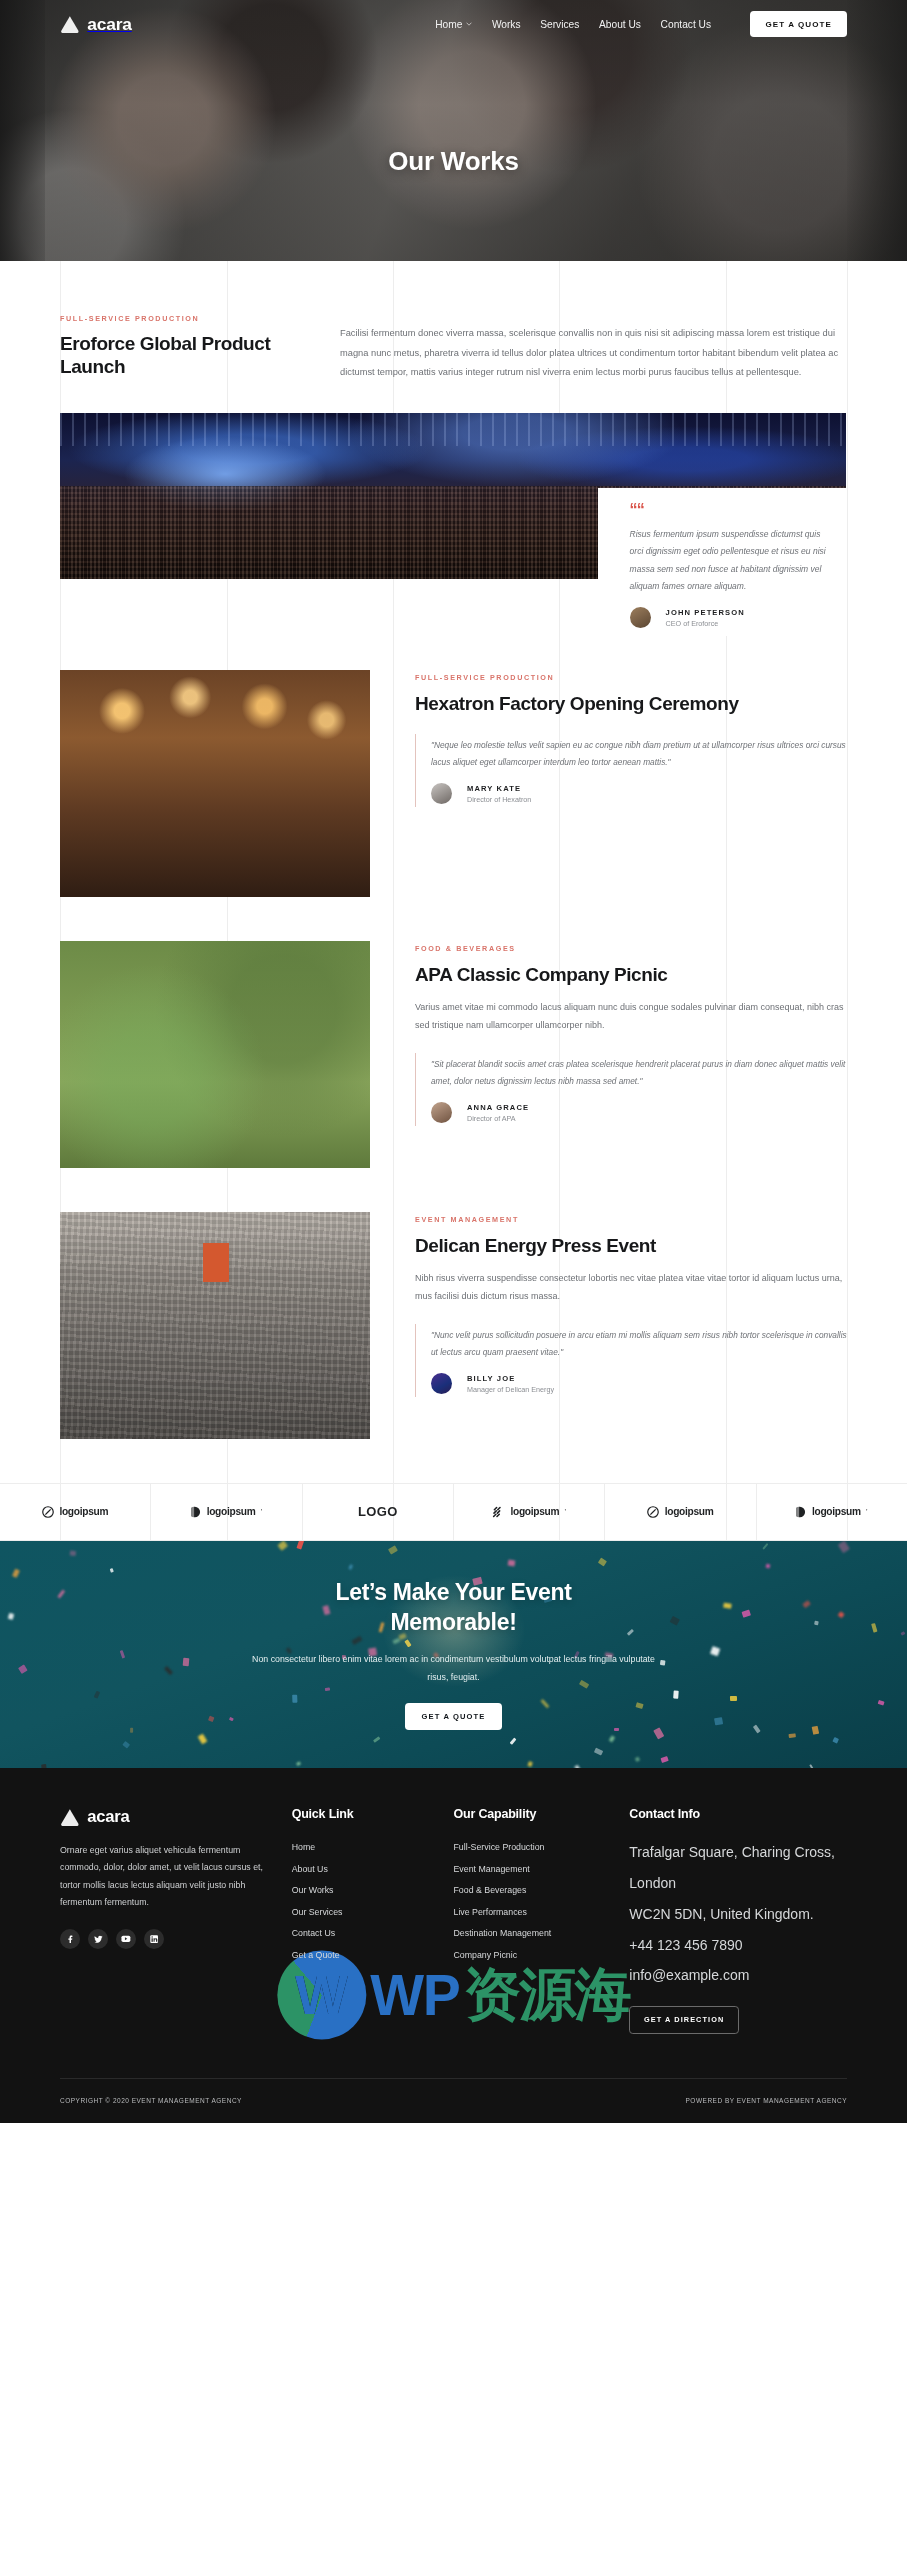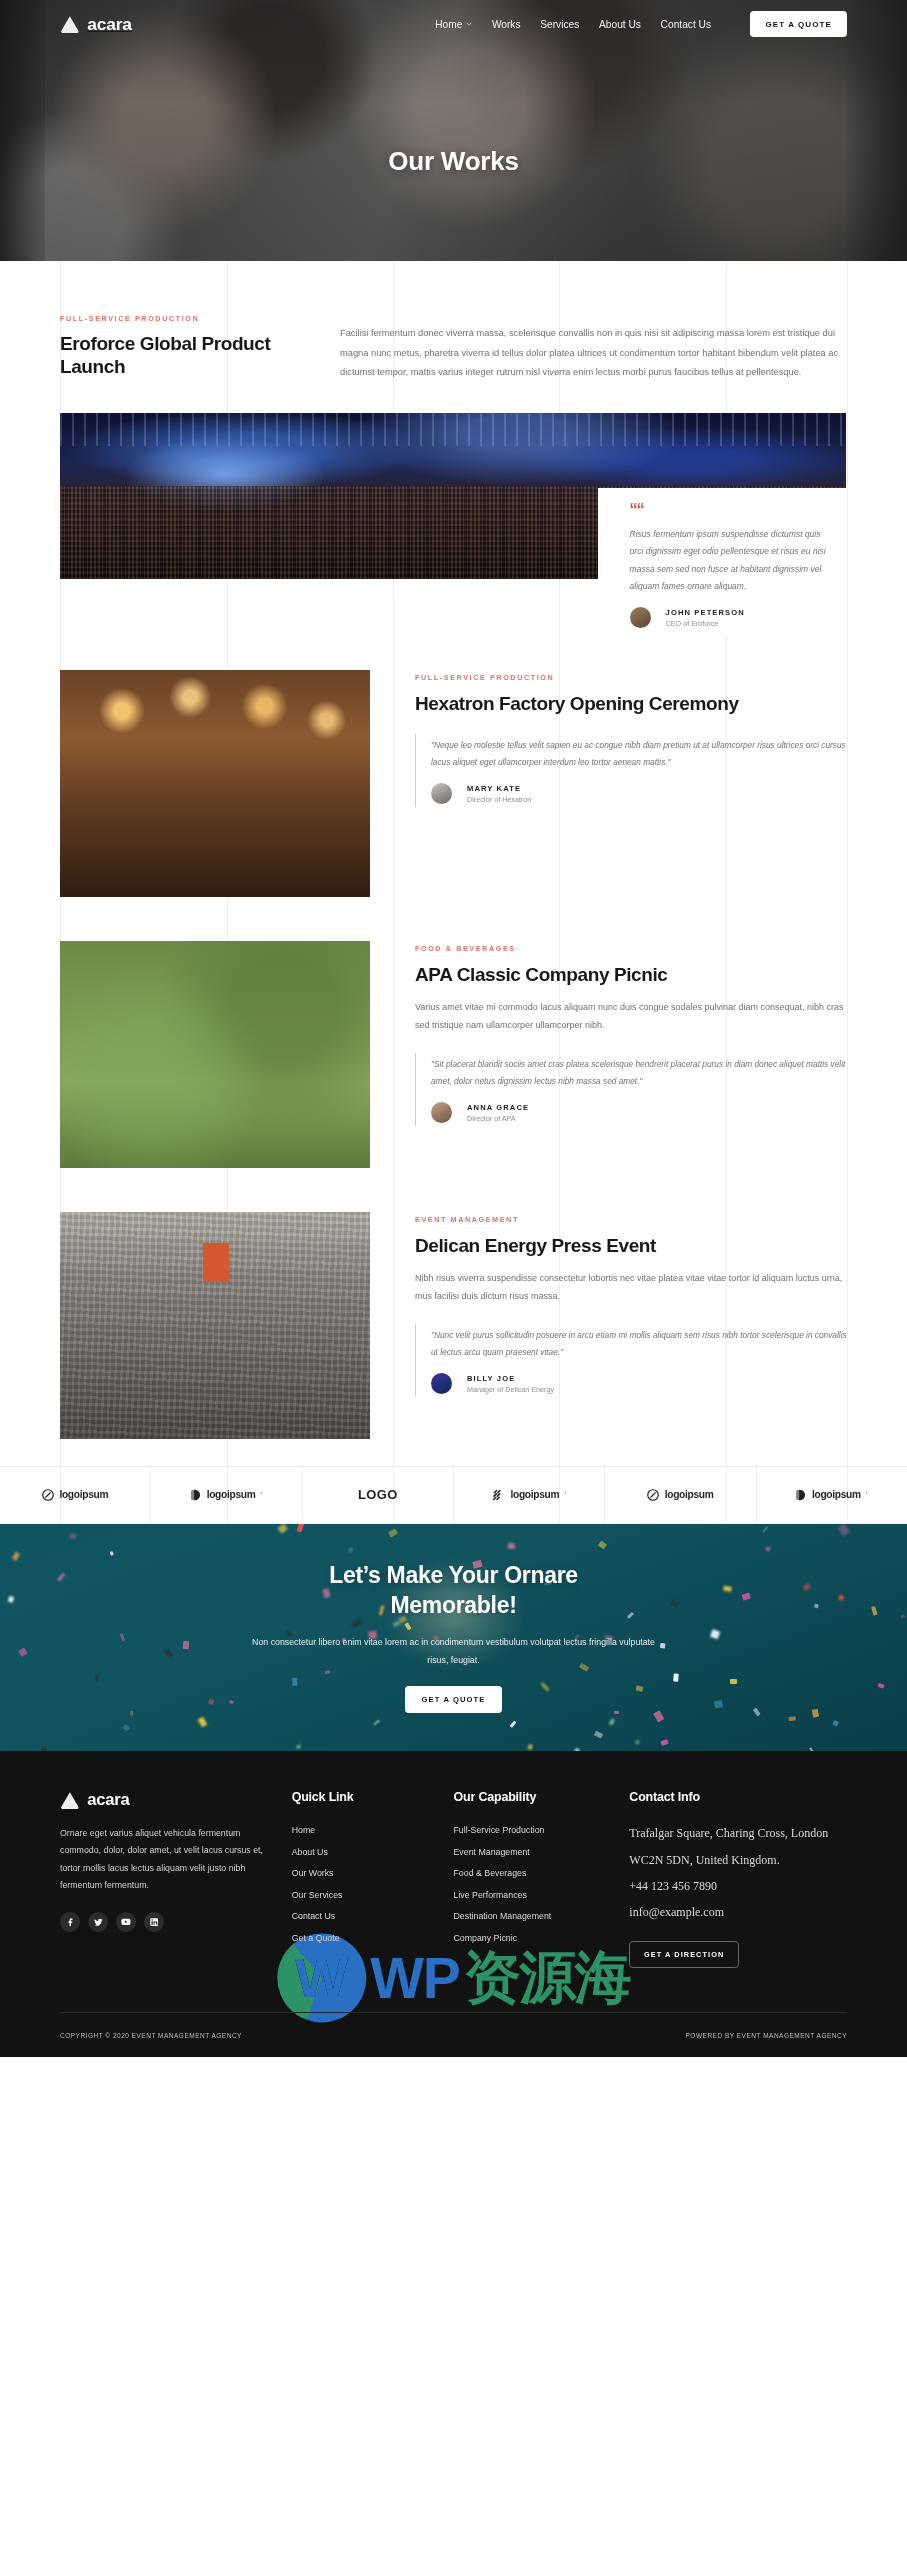--- a/index.html
+++ b/index.html
@@ -198,21 +198,21 @@
   .blockquote{
     margin-top:19.7px;
     border-left:1.5px solid #e3c3bd;
     padding:3px 0 3px 15px;
   }
   .blockquote .qtext{ margin-top:0; font-size:8.3px; line-height:2.05; }
 
   
   .logos{
     position:relative; z-index:1;
-    margin-top:27px;
+    margin-top:44px;
     display:flex; align-items:center;
     border-top:0.8px solid #ededed;
     border-bottom:0.8px solid #ededed;
   }
   .logo-cell{
     flex:1; height:56px;
     display:flex; align-items:center; justify-content:center;
     border-right:0.8px solid #ededed;
   }
   .logo-cell:last-child{ border-right:none; }
@@ -286,21 +286,21 @@
   .f-brand{ display:flex; align-items:center; gap:7.6px; margin-bottom:15px; }
   .f-brand .brand-name{ font-size:16.6px; }
   .f-about{ font-size:8.8px; line-height:2.0; color:#cfd1d3; width:219px; }
   .socials{ display:flex; gap:7.6px; margin-top:16.6px; }
   .soc{
     width:20.4px; height:20.4px; border-radius:50%;
     background:#2c2c2c; display:flex; align-items:center; justify-content:center;
   }
   .f-h{ font-size:12.5px; font-weight:700; letter-spacing:-0.2px; margin-bottom:16.6px; color:#fff; }
   .f-li{ font-size:8.8px; line-height:2.45; color:#d6d8da; display:block; text-decoration:none; }
-  .f-contact{ font-size:12px; line-height:2.2; color:#d6d8da;font-family:Liberation Serif, serif; }
+  .f-contact{ font-size:14px; line-height:2.2; color:#d6d8da; }
   .dir-btn{
     margin-top:15px;
     background:transparent; color:#fff;
     border:0.8px solid #6a6a6a; border-radius:3.8px;
     font-size:7.3px; font-weight:700; letter-spacing:1.1px;
     padding:8.3px 13.6px; cursor:pointer;
   }
   .fbar{
     position:relative; z-index:3;
     margin-top:44px;
@@ -580,21 +580,21 @@
         <b style="left: 43.937%; top: 41.2541%; width: 7px; height: 4.8px; background: rgb(246, 209, 63); opacity: 0.5; transform: rotate(337deg); filter: blur(1.2px);"></b>
         <b style="left: 67.6583%; top: 82.7965%; width: 5.3px; height: 3px; background: rgb(212, 90, 168); opacity: 0.78; transform: rotate(3deg); filter: none;"></b>
         <b style="left: 89.5621%; top: 81.6767%; width: 6.4px; height: 8.3px; background: rgb(242, 163, 60); opacity: 0.75; transform: rotate(168deg); filter: none;"></b>
         <b style="left: 92.4787%; top: 1.19987%; width: 9.8px; height: 8px; background: rgb(224, 110, 160); opacity: 0.42; transform: rotate(237deg); filter: blur(1.2px);"></b>
         <b style="left: 35.4997%; top: 29.118%; width: 9px; height: 6.2px; background: rgb(224, 110, 160); opacity: 0.73; transform: rotate(254deg); filter: blur(1.2px);"></b>
         <b style="left: 70.0288%; top: 95.5009%; width: 4.4px; height: 4.4px; background: rgb(142, 208, 160); opacity: 0.59; transform: rotate(154deg); filter: blur(1.2px);"></b>
         <b style="left: 52.1188%; top: 16.3574%; width: 9px; height: 6.7px; background: rgb(224, 110, 160); opacity: 0.73; transform: rotate(166deg); filter: none;"></b>
       </div>
     <div class="cta-glow"></div>
     <h2 class="cta-h">
-      <span>Let’s Make Your Ornare</span><br>
+      <span>Let’s Make Your Event</span><br>
       <span>Memorable!</span>
     </h2>
     <p class="cta-p">Non consectetur libero enim vitae lorem ac in condimentum vestibulum volutpat lectus fringilla vulputate risus, feugiat.</p>
     <button class="cta-btn">GET A QUOTE</button>
   </section>
 
   <footer class="footer">
     <div class="wp-wm">
       <div class="wp-ring"></div>
       <span class="wp-word wp-blue">WP</span>

